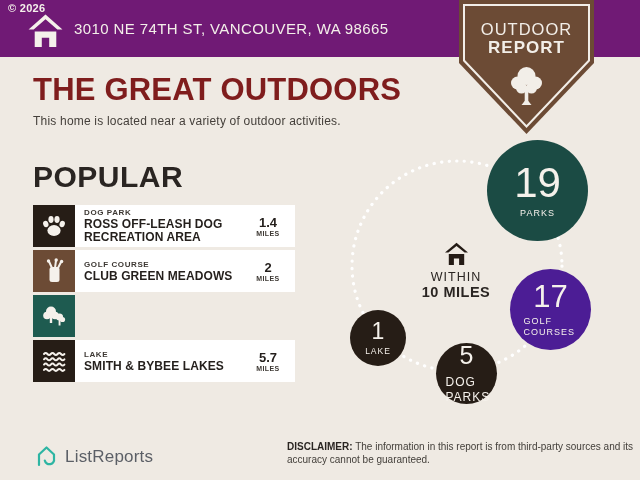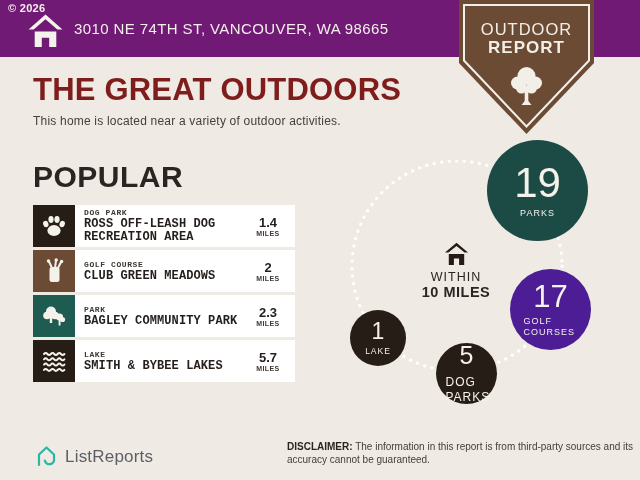--- a/index.html
+++ b/index.html
@@ -50,21 +50,21 @@
     width:42px; height:42px; flex:0 0 42px;
     display:flex; align-items:center; justify-content:center;
   }
   .sq-dark  { background:#261D16; }
   .sq-brown { background:#6C4B35; }
   .sq-teal  { background:#1E5B50; }
   .row-body {
     flex:1; background:#FFFFFF; display:flex; align-items:center;
     padding:3px 4px 3px 9px;
   }
-  .row-text { flex:1; display:flex; flex-direction:column; justify-content:center;font-family:Liberation Mono, monospace; }
+  .row-text { flex:1; display:flex; flex-direction:column; justify-content:center; }
   .row-cat {
     font-size:8px; font-weight:bold; letter-spacing:.6px; color:#3D3833;
     margin-bottom:1px;
   }
   .row-name {
     font-size:12px; font-weight:800; line-height:1.08; color:#241F1C;
     letter-spacing:.1px;
   }
   .row-dist {
     flex:0 0 46px; text-align:center; line-height:1;
@@ -197,30 +197,20 @@
         <svg width="26" height="26" viewBox="0 0 26 26" fill="#F5F1EB">
           <circle cx="10" cy="8.5" r="5"></circle>
           <circle cx="6" cy="12.5" r="3.8"></circle>
           <circle cx="14" cy="12.5" r="3.8"></circle>
           <rect x="8.8" y="12" width="2.4" height="8"></rect>
           <circle cx="18.5" cy="14" r="3.6"></circle>
           <circle cx="21.5" cy="16.5" r="2.6"></circle>
           <rect x="17.6" y="16" width="1.9" height="6.5"></rect>
         </svg>
       </div>
-      <div class="row-body">
-        <div class="row-text">
-          <span class="row-cat">PARK</span>
-          <span class="row-name">BAGLEY COMMUNITY PARK</span>
-        </div>
-        <div class="row-dist">
-          <span class="dist-num">2.3</span>
-          <span class="dist-unit">MILES</span>
-        </div>
-      </div>
     </div>
 
     <div class="row">
       <div class="row-icon sq-dark">
         <svg width="26" height="26" viewBox="0 0 26 26" fill="none" stroke="#F5F1EB" stroke-width="2" stroke-linecap="round">
           <path d="M3 6 q1.7 -2 3.4 0 t3.4 0 t3.4 0 t3.4 0 t3.4 0 t3.4 0"></path>
           <path d="M3 11.3 q1.7 -2 3.4 0 t3.4 0 t3.4 0 t3.4 0 t3.4 0 t3.4 0"></path>
           <path d="M3 16.6 q1.7 -2 3.4 0 t3.4 0 t3.4 0 t3.4 0 t3.4 0 t3.4 0"></path>
           <path d="M3 21.9 q1.7 -2 3.4 0 t3.4 0 t3.4 0 t3.4 0 t3.4 0 t3.4 0"></path>
         </svg>

